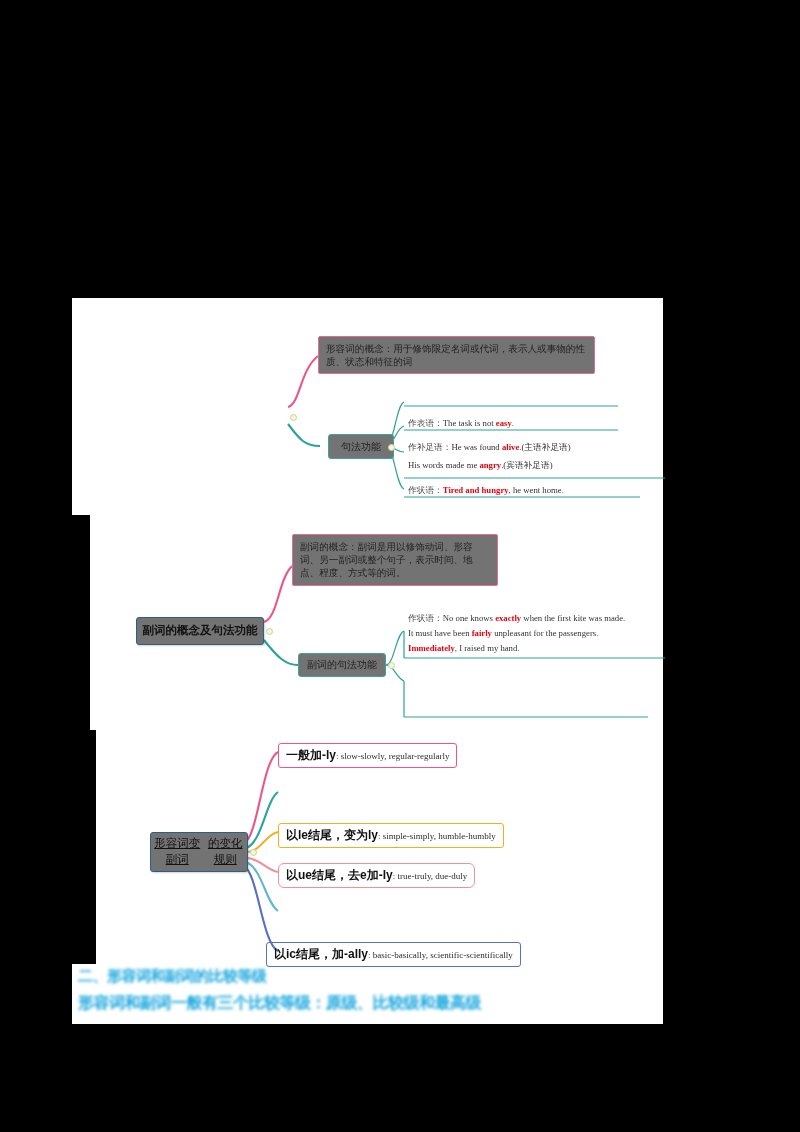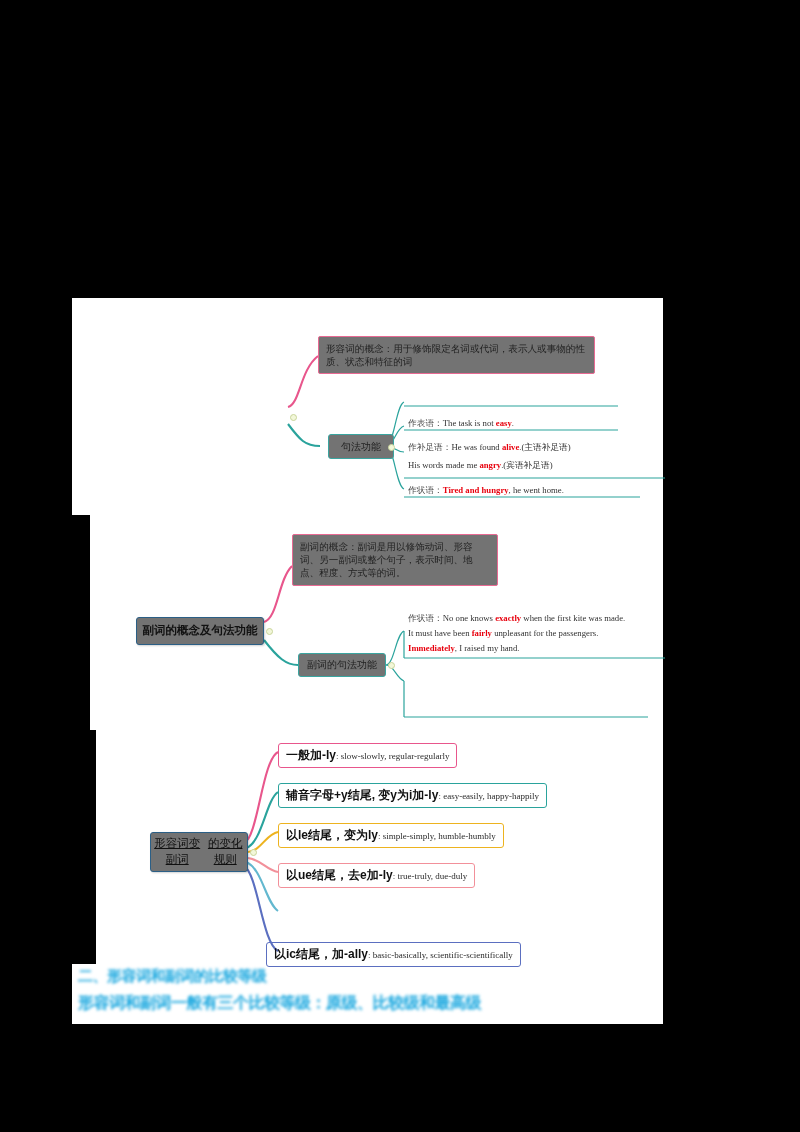--- a/index.html
+++ b/index.html
@@ -37,21 +37,21 @@
   .hl{color:#e8000d;font-weight:bold;}
 
   
   .rule{border:1px solid #888;border-radius:3px;font-size:9px;padding:3px 7px;
         white-space:nowrap;font-family:"Liberation Serif","DejaVu Serif",serif;color:#2b2b2b;}
   .rule .cn{font-family:"Liberation Sans","DejaVu Sans",sans-serif;font-weight:bold;color:#111;font-size:12px;}
 
   .r-pink{border-color:#e8568c;}
   .r-teal{border-color:#2aa39c;}
   .r-yellow{border-color:#edb31f;}
-  .r-red{border-color:#f2909a;}
+  .r-red{border-color:#f2909a;border-radius:6px;}
   .r-cyan{border-color:#63b8cf;}
   .r-blue{border-color:#5b6fc0;}
 
   .dot{position:absolute;width:5px;height:5px;border-radius:50%;
        background:#f2f7d9;border:1px solid #c9d49a;}
 
   
   .footer-line{position:absolute;color:#14a5de;font-weight:bold;
                filter:blur(1.6px);white-space:nowrap;}
   #footer-l1{left:78px;top:967px;font-size:15px;letter-spacing:-0.5px;}
@@ -148,23 +148,20 @@
   <div class="node root" id="rule-root" style="left:150px;top:832px;width:98px;height:40px;flex-direction:row;text-decoration:underline;">
     <span style="font-weight:normal;">形容词变副词</span>
     <span style="font-weight:normal;">的变化规则</span>
   </div>
   <div class="dot" style="left:250px;top:849px;"></div>
 
   <div class="rule r-pink" style="position: absolute; left: 278px; top: 743px; border-color: rgb(232, 86, 140);">
     <span class="cn">一般加-ly</span><span>: </span><span>slow-slowly, regular-regularly</span>
   </div>
 
-  <div class="rule r-teal" style="position: absolute; left: 278px; top: 783px; border-color: rgb(42, 163, 156);">
-    <span class="cn">辅音字母+y结尾, 变y为i加-ly</span><span>: </span><span>easy-easily, happy-happily</span>
-  </div>
 
   <div class="rule r-yellow" style="position: absolute; left: 278px; top: 823px; border-color: rgb(237, 179, 31);">
     <span class="cn">以le结尾，变为ly</span><span>: </span><span>simple-simply, humble-humbly</span>
   </div>
 
   <div class="rule r-red" style="position: absolute; left: 278px; top: 863px; border-color: rgb(242, 144, 154);">
     <span class="cn">以ue结尾，去e加-ly</span><span>: </span><span>true-truly, due-duly</span>
   </div>
 
 

